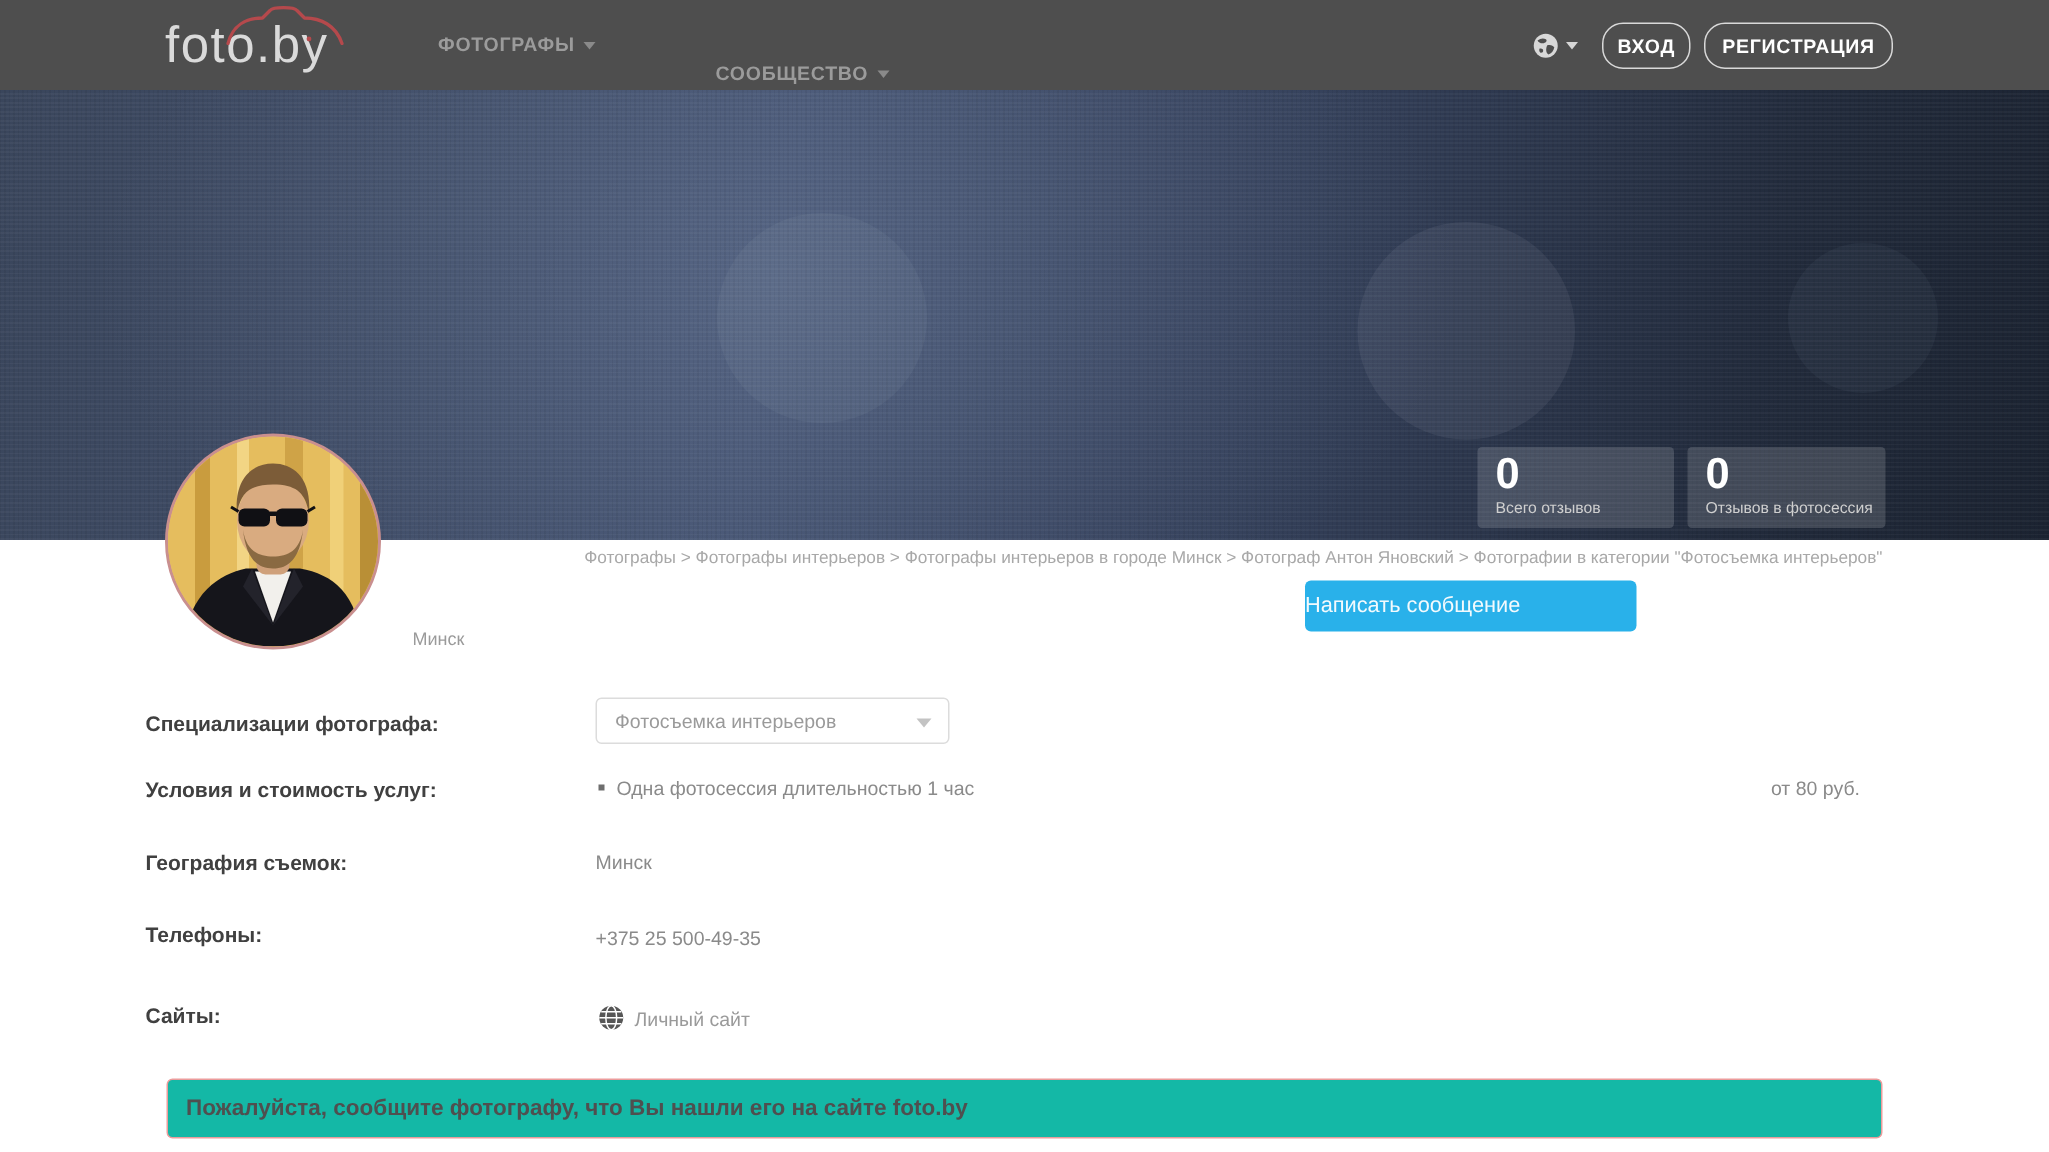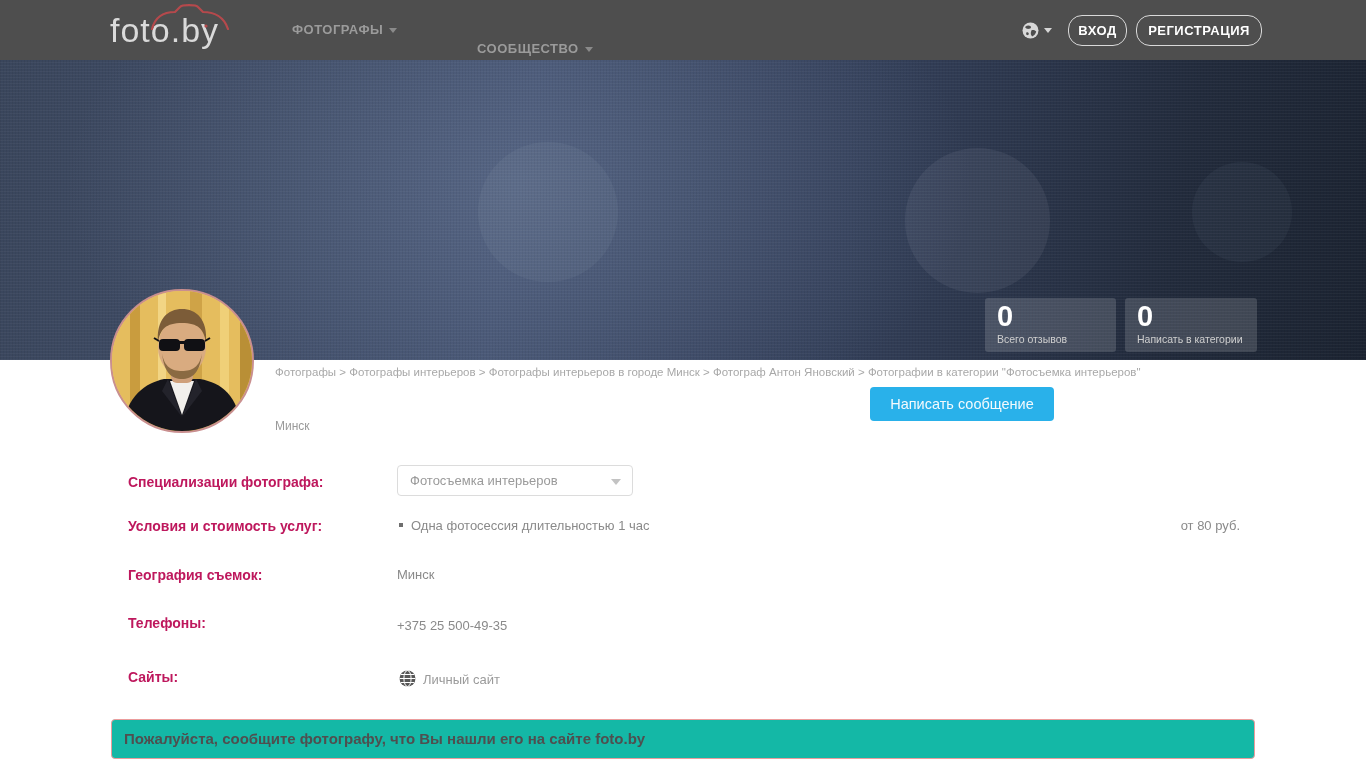--- a/index.html
+++ b/index.html
@@ -44,34 +44,34 @@
   .stat-box { position: absolute; top: 238px; height: 54px; background: rgba(255,255,255,0.15); border-radius: 3px;
               padding: 2px 12px 6px 12px; color: #ffffff; }
   .stat-1 { left: 985px; width: 131px; }
   .stat-2 { left: 1125px; width: 132px; }
   .stat-value { font-size: 29px; font-weight: bold; line-height: 33px; color: #ffffff; }
   .stat-label { font-size: 10.5px; color: #cfcfcf; white-space: nowrap; }
 
   
   .avatar { position: absolute; left: 110px; top: 289px; width: 144px; height: 144px; border-radius: 50%;
             border: 2px solid #c98f8f; overflow: hidden; background: #e9c468; }
-  .breadcrumb { position: absolute; left: 275px; top: 366px; width: 980px; font-size: 11.5px; color: #a8a8a8; white-space: nowrap; }
+  .breadcrumb { position: absolute; left: 275px; top: 366px; width: 980px; font-size: 11.5px; color: #a8a8a8; white-space: nowrap; text-align: right; }
   .breadcrumb a { color: #a8a8a8; text-decoration: none; cursor: pointer; }
   .bc-sep { white-space: pre; }
   .profile-name { position: absolute; left: 275px; top: 385px; font-size: 27px; font-weight: bold; color: #545454; }
   .fav-heart { font-family: "DejaVu Sans", sans-serif; font-size: 18px; font-weight: normal; color: #6e6e6e;
                vertical-align: 14px; margin-left: 1px; cursor: pointer; }
   .profile-city { position: absolute; left: 275px; top: 419px; font-size: 12px; color: #9a9a9a; }
-  .action-btn { position: absolute; top: 387px; width: 184px; height: 34px; line-height: 34px; text-align: center;
+  .action-btn { position: absolute; top: 387px; width: 221px; height: 34px; line-height: 34px; text-align: left;
                 color: #f3fafd; font-size: 14.5px; border: none; border-radius: 4px; cursor: pointer; }
   .btn-message { left: 870px; background: #29b1ea; }
   .btn-review { left: 1067px; background: #ac4a5f; color: #f6e8ec; }
 
   
-  .detail-label { position: absolute; left: 128px; font-size: 14px; font-weight: bold; color: #be185d; }
+  .detail-label { position: absolute; left: 97px; font-size: 14px; font-weight: bold; color: #404040; }
   .detail-value { position: absolute; left: 397px; font-size: 13px; color: #8a8a8a; }
   .select-box { position: absolute; left: 397px; top: 465px; width: 236px; height: 31px; border: 1px solid #dcdcdc;
                 border-radius: 4px; background: #ffffff; cursor: pointer; }
   .select-text { position: absolute; left: 12px; top: 7px; font-size: 13px; color: #9a9a9a; }
   .select-caret { position: absolute; right: 11px; top: 13px; width: 0; height: 0; border-left: 5px solid transparent;
                   border-right: 5px solid transparent; border-top: 6px solid #c3c3c3; }
   .bullet { position: absolute; left: 399px; top: 523px; width: 4px; height: 4px; background: #6e6e6e; }
   .price { position: absolute; right: 126px; top: 518px; font-size: 13px; color: #8a8a8a; }
   .site-globe { position: absolute; left: 399px; top: 670px; width: 17px; height: 17px; }
   .site-link { position: absolute; left: 423px; top: 672px; font-size: 13px; color: #9a9a9a; cursor: pointer; }
@@ -121,21 +121,21 @@
     <div class="hero-circle hc1"></div>
     <div class="hero-circle hc2"></div>
     <div class="hero-circle hc3"></div>
 
     <div class="stat-box stat-1">
       <div class="stat-value">0</div>
       <div class="stat-label">Всего отзывов</div>
     </div>
     <div class="stat-box stat-2">
       <div class="stat-value">0</div>
-      <div class="stat-label">Написать в категории</div>
+      <div class="stat-label">Отзывов в фотосессия</div>
     </div>
   </div>
 
   <div class="avatar">
     <svg width="140" height="140" viewBox="0 0 140 140">
       <rect x="0" y="0" width="140" height="140" fill="#e5bd5e"></rect>
       <rect x="18" y="0" width="10" height="140" fill="#c99c3e"></rect>
       <rect x="46" y="0" width="8" height="140" fill="#f2d584"></rect>
       <rect x="78" y="0" width="12" height="140" fill="#cfa347"></rect>
       <rect x="108" y="0" width="9" height="140" fill="#f0d078"></rect>

